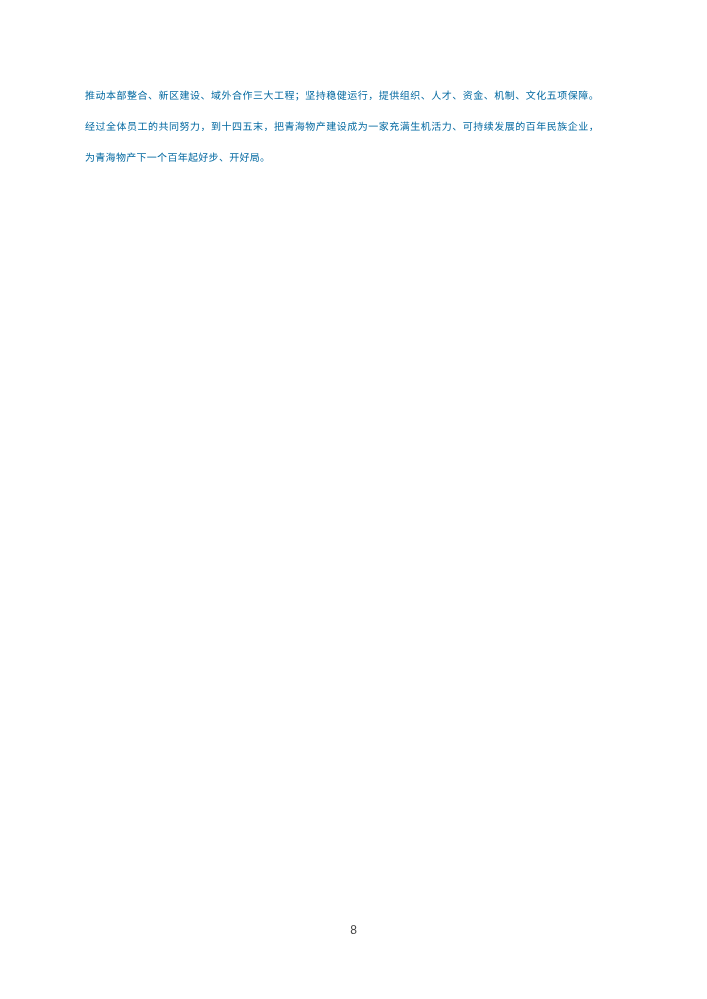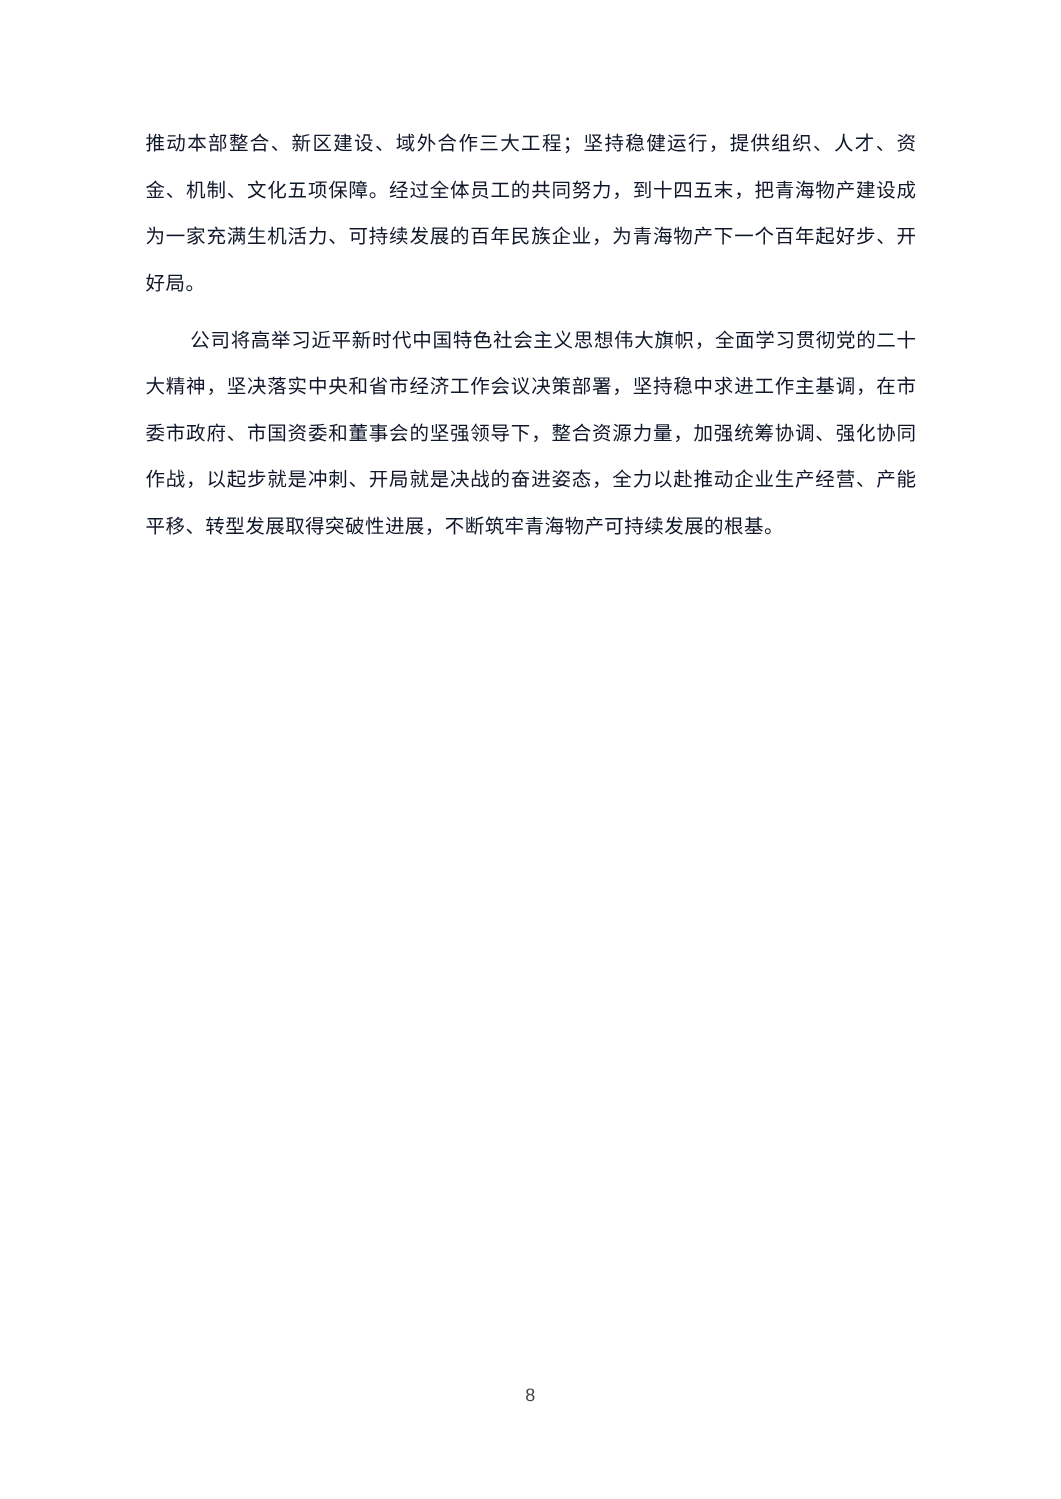--- a/index.html
+++ b/index.html
@@ -10,25 +10,25 @@
   .page {
     position: relative;
     width: 707px;
     height: 999px;
     background: #ffffff;
     overflow: hidden;
     font-family: "Liberation Serif", "DejaVu Serif", serif;
   }
   .content {
     position: absolute;
-    left: 97px;
+    left: 85px;
     top: 80px;
     width: 514px;
-    color: #0f172a;
-    font-size: 13px;
+    color: #0369a1;
+    font-size: 10px;
     line-height: 31px;
     text-align: justify;
     text-justify: inter-ideograph;
     letter-spacing: 0.3px;
   }
   .content p {
     margin: 0;
     padding: 0;
   }
   .content p.indent {
@@ -46,18 +46,17 @@
     color: #474747;
     font-family: "Liberation Sans", "DejaVu Sans", sans-serif;
   }
 </style>
 </head>
 <body>
 
 <div class="page">
   <div class="content">
     <p>推动本部整合、新区建设、域外合作三大工程；坚持稳健运行，提供组织、人才、资金、机制、文化五项保障。经过全体员工的共同努力，到十四五末，把青海物产建设成为一家充满生机活力、可持续发展的百年民族企业，为青海物产下一个百年起好步、开好局。</p>
-    <p class="indent">公司将高举习近平新时代中国特色社会主义思想伟大旗帜，全面学习贯彻党的二十大精神，坚决落实中央和省市经济工作会议决策部署，坚持稳中求进工作主基调，在市委市政府、市国资委和董事会的坚强领导下，整合资源力量，加强统筹协调、强化协同作战，以起步就是冲刺、开局就是决战的奋进姿态，全力以赴推动企业生产经营、产能平移、转型发展取得突破性进展，不断筑牢青海物产可持续发展的根基。</p>
   </div>
   <div class="page-footer">
     <span>8</span>
   </div>
 </div>
 
 </body></html>

